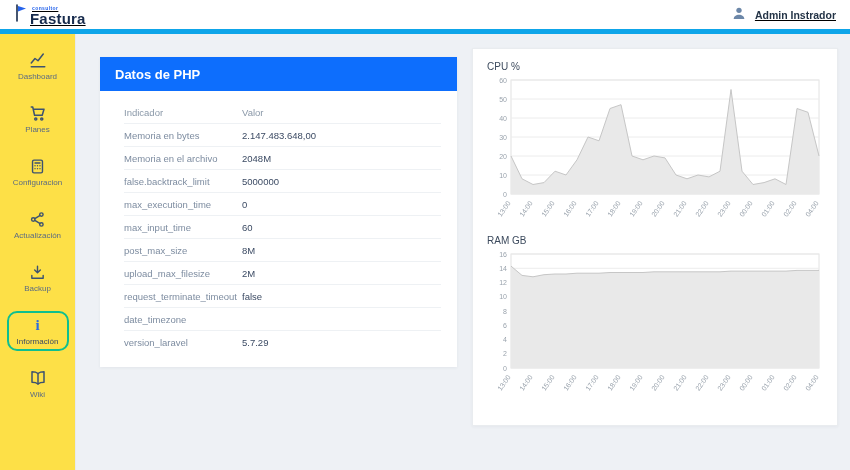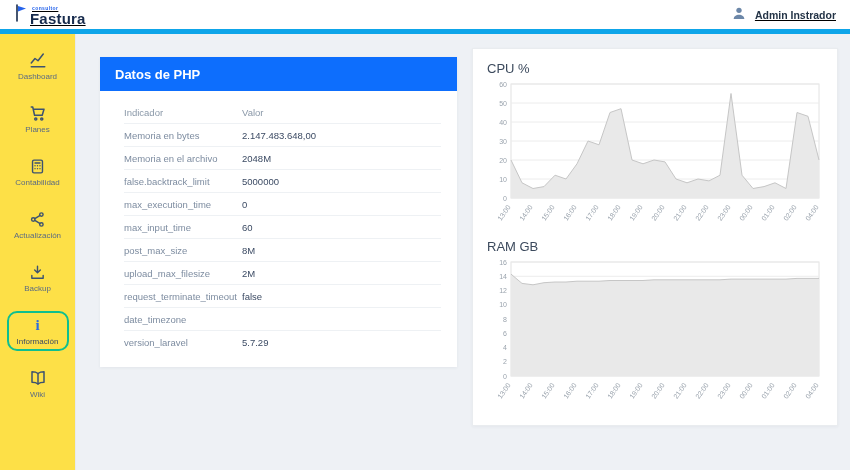--- a/index.html
+++ b/index.html
@@ -42,21 +42,21 @@
           padding: 5.5px 0; border-bottom: 1px solid #eef1f4; font-size: 9.5px; }
   .trow:last-child { border-bottom: none; }
   .trow .k { color: #7d8ca0; }
   .trow .v { color: #3b4a63; font-weight: 400; }
   .trow.thead .k, .trow.thead .v { color: #8a98a8; font-weight: 400; }
 
   
   .charts-card { position: absolute; left: 396px; top: 14px; width: 366px; height: 378px;
                  background: #ffffff; border: 1px solid #e9ecef; box-shadow: 0 1px 3px rgba(30,45,70,.05);
                  padding: 10px 12px; }
-  .chart-title { font-size: 13px; color: #3c4a5d; margin: 2px 0 3px 2px; }
+  .chart-title { font-size: 10px; color: #3c4a5d; margin: 2px 0 3px 2px; }
   .chart-box { width: 340px; height: 158px; }
 </style>
 </head>
 <body>
 
 <header class="topbar">
   <div class="logo">
     <span>
       <svg width="14" height="18" viewBox="0 0 14 18" fill="none">
         <path d="M3 1v16" stroke="#172b4d" stroke-width="1.6" stroke-linecap="round"></path>
@@ -102,21 +102,21 @@
     <span class="side-label">Planes</span>
   </div>
 
   <div class="side-item">
     <span class="sicon">
       <svg width="17" height="17" viewBox="0 0 24 24" fill="none" stroke="#3d5270" stroke-width="2" stroke-linecap="round" stroke-linejoin="round">
         <rect x="5" y="3" width="14" height="18" rx="2"></rect>
         <path d="M8.5 7h7M8.5 11h.01M12 11h.01M15.5 11h.01M8.5 15h.01M12 15h.01M15.5 15h.01"></path>
       </svg>
     </span>
-    <span class="side-label">Contabilidad</span>
+    <span class="side-label">Configuracion</span>
   </div>
 
 
   <div class="side-item">
     <span class="sicon">
       <svg width="17" height="17" viewBox="0 0 24 24" fill="none" stroke="#3d5270" stroke-width="2" stroke-linecap="round">
         <circle cx="6" cy="12" r="2.4"></circle>
           <circle cx="17.5" cy="5" r="2.4"></circle>
           <circle cx="17.5" cy="19" r="2.4"></circle>
         <path d="M8.2 10.8l7-4.4M8.2 13.2l7 4.4"></path>

